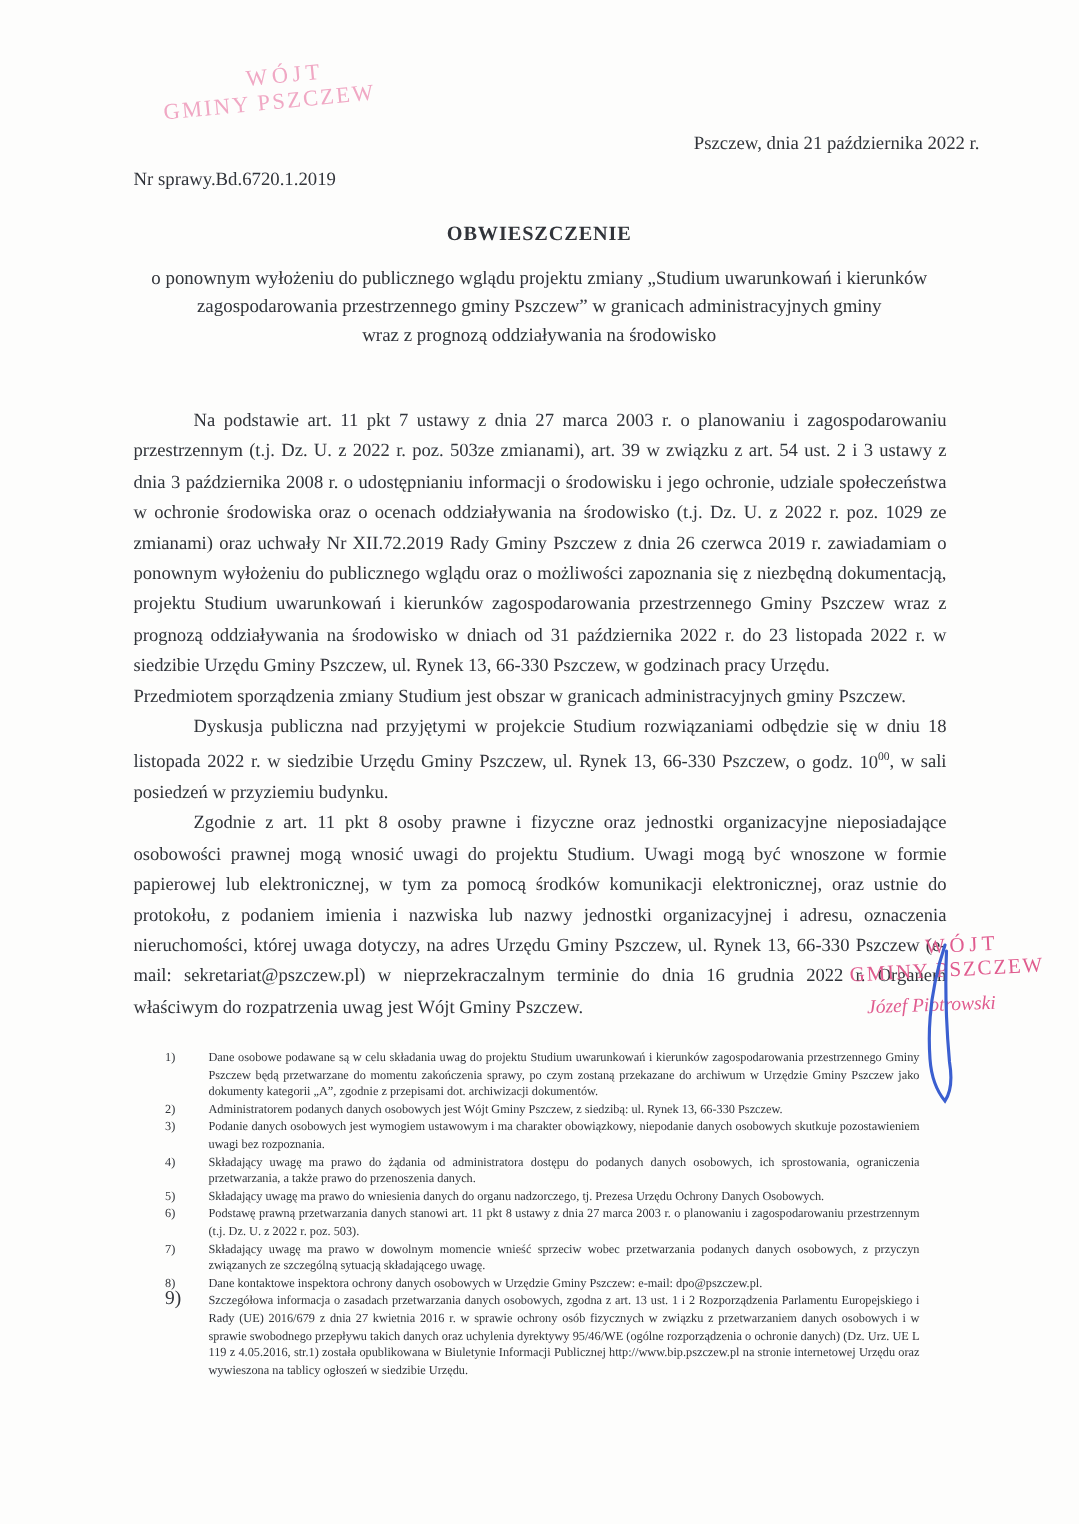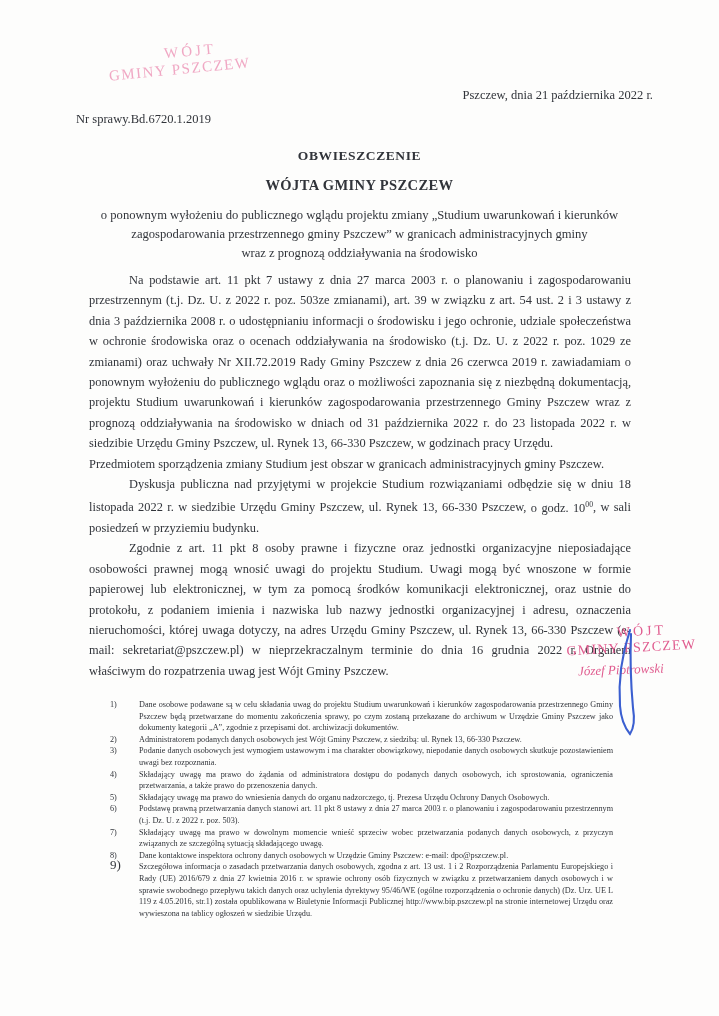--- a/index.html
+++ b/index.html
@@ -94,21 +94,21 @@
   .date-line {
     position: absolute;
     left: 0;
     top: 88px;
     width: 653px;
     text-align: right;
     font-size: 12.5px;
   }
   .case-no {
     position: absolute;
-    left: 76px;
+    left: 89px;
     top: 112px;
     font-size: 12.5px;
   }
 
   
   .titles {
     position: absolute;
     left: 89px;
     top: 148px;
     width: 541px;
@@ -202,21 +202,20 @@
   <div class="stamp stamp-top">
     <span class="l1">WÓJT</span>
     <span class="l2">GMINY PSZCZEW</span>
   </div>
 
   <div class="date-line">Pszczew, dnia 21 października 2022 r.</div>
   <div class="case-no">Nr sprawy.Bd.6720.1.2019</div>
 
   <div class="titles">
     <div class="title-1">OBWIESZCZENIE</div>
-    <div class="title-2">WÓJTA GMINY PSZCZEW</div>
     <div class="subtitle">
       <div>o ponownym wyłożeniu do publicznego wglądu projektu zmiany „Studium uwarunkowań i kierunków</div>
       <div>zagospodarowania przestrzennego gminy Pszczew” w granicach administracyjnych gminy</div>
       <div>wraz z prognozą oddziaływania na środowisko</div>
     </div>
   </div>
 
   <div class="body-block">
     <p class="indent"><span>Na podstawie art. 11 pkt 7 ustawy z dnia 27 marca 2003 r. o planowaniu i zagospodarowaniu przestrzennym (t.j. Dz. U. z 2022 r. poz. 503ze zmianami), art. 39 w związku z art. 54 ust. 2 i 3 ustawy z dnia 3 października 2008 r. o udostępnianiu informacji o środowisku i jego ochronie, udziale społeczeństwa w ochronie środowiska oraz o ocenach oddziaływania na środowisko (t.j. Dz. U. z 2022 r. poz. 1029 ze zmianami) oraz uchwały Nr XII.72.2019 Rady Gminy Pszczew z dnia 26 czerwca 2019 r. zawiadamiam </span><b>o ponownym wyłożeniu do publicznego wglądu oraz o możliwości zapoznania się z niezbędną dokumentacją, projektu Studium uwarunkowań i kierunków zagospodarowania przestrzennego Gminy Pszczew wraz z prognozą oddziaływania na środowisko</b><span> w dniach od </span><b>31 października 2022 r. do 23 listopada 2022 r.</b><span> w siedzibie Urzędu Gminy Pszczew, ul. Rynek 13, 66-330 Pszczew, w godzinach pracy Urzędu.</span></p>
 

